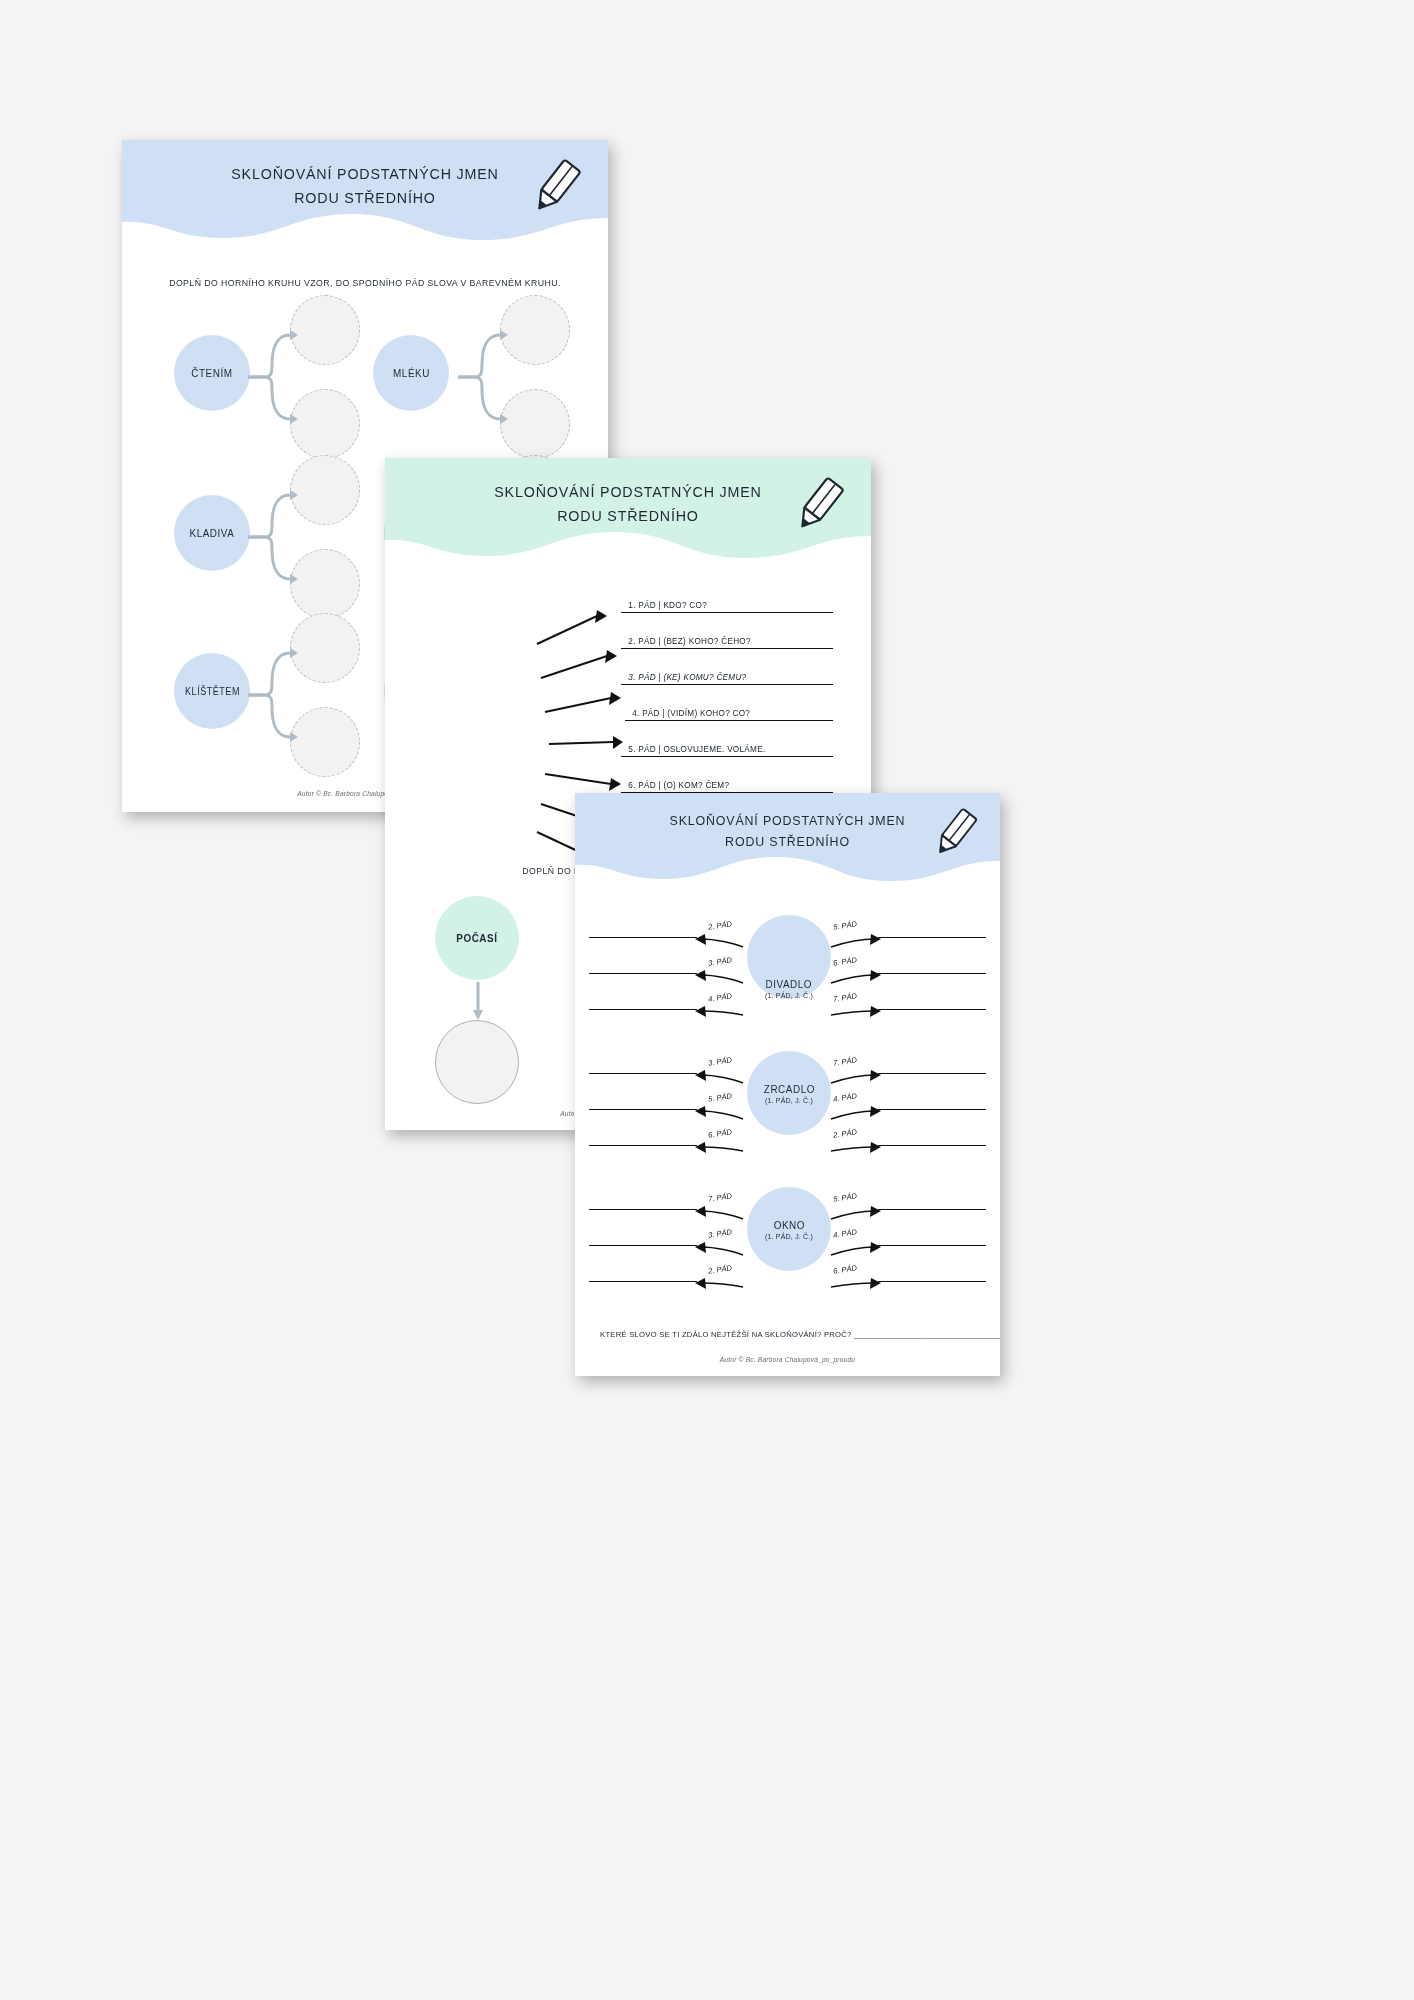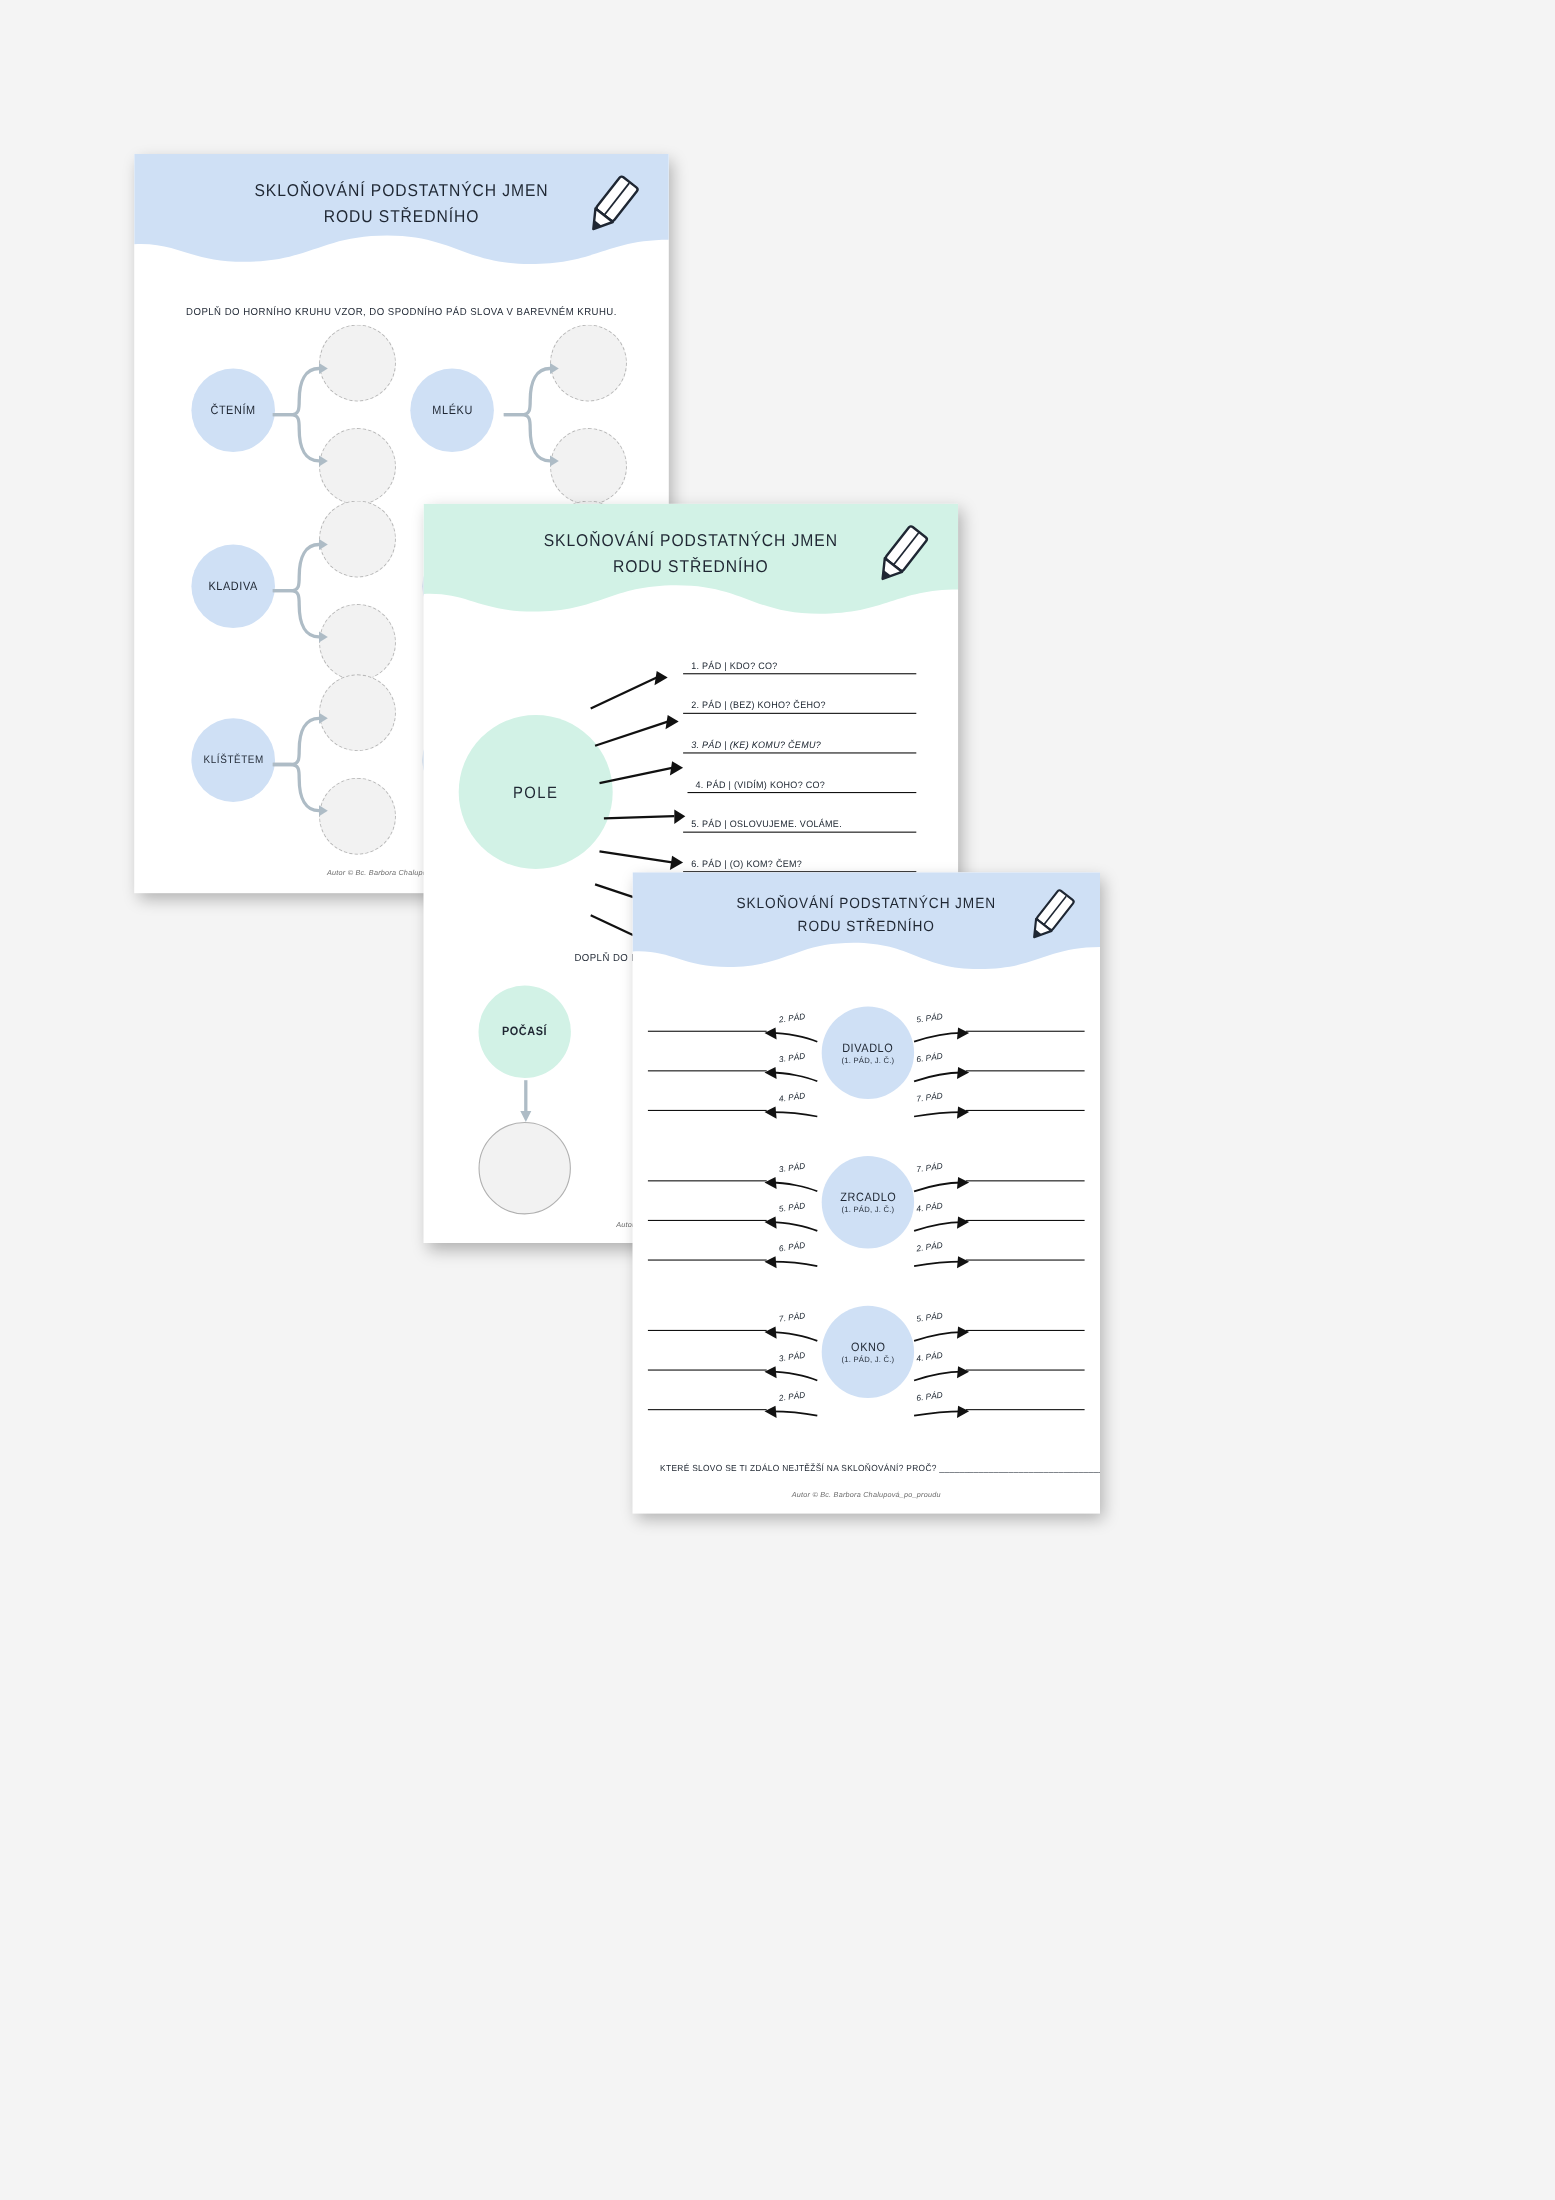--- a/index.html
+++ b/index.html
@@ -210,23 +210,20 @@
           <rect x="18" y="2" width="20" height="38" rx="2.5" fill="#ffffff" stroke="#1f2733" stroke-width="2.2"></rect>
           <line x1="28" y1="3" x2="28" y2="40" stroke="#1f2733" stroke-width="1.6"></line>
           <line x1="18" y1="40" x2="38" y2="40" stroke="#1f2733" stroke-width="2"></line>
           <polygon points="18,40 38,40 28,56" fill="#ffffff" stroke="#1f2733" stroke-width="2.2" stroke-linejoin="round"></polygon>
           <polygon points="24,49 32,49 28,56" fill="#1f2733"></polygon>
         </g>
       </svg>
     </div>
   </div>
 
-  <div class="circ circ-mint" style="left:32px; top:192px; width:140px; height:140px;">
-    <span class="circ-word" style="font-size:15px; letter-spacing:1.5px;">POLE</span>
-  </div>
 
   <svg style="position:absolute; left:150px; top:148px;" width="86" height="236">
     <g stroke="#111" stroke-width="2" fill="none">
       <line x1="2" y1="38" x2="62" y2="10"></line>
       <line x1="6" y1="72" x2="72" y2="50"></line>
       <line x1="10" y1="106" x2="76" y2="92"></line>
       <line x1="14" y1="138" x2="78" y2="136"></line>
       <line x1="10" y1="168" x2="76" y2="178"></line>
       <line x1="6" y1="198" x2="72" y2="220"></line>
       <line x1="2" y1="226" x2="66" y2="256"></line>
@@ -318,21 +315,21 @@
           <rect x="18" y="2" width="20" height="38" rx="2.5" fill="#ffffff" stroke="#1f2733" stroke-width="2.2"></rect>
           <line x1="28" y1="3" x2="28" y2="40" stroke="#1f2733" stroke-width="1.6"></line>
           <line x1="18" y1="40" x2="38" y2="40" stroke="#1f2733" stroke-width="2"></line>
           <polygon points="18,40 38,40 28,56" fill="#ffffff" stroke="#1f2733" stroke-width="2.2" stroke-linejoin="round"></polygon>
           <polygon points="24,49 32,49 28,56" fill="#1f2733"></polygon>
         </g>
       </svg>
     </div>
   </div>
 
-  <div class="circ circ-blue" style="left:172px; top:122px; width:84px; height:84px; flex-direction:column;">
+  <div class="circ circ-blue" style="left:172px; top:122px; width:84px; height:84px; flex-direction:column;justify-content:flex-end;">
     <span class="circ-word">DIVADLO</span>
     <span class="sub-note">(1. PÁD, J. Č.)</span>
   </div>
   <div class="blank-line" style="left:14px; top:144px; width:108px;"></div>
   <div class="blank-line" style="left:14px; top:180px; width:108px;"></div>
   <div class="blank-line" style="left:14px; top:216px; width:108px;"></div>
   <div class="blank-line" style="left:303px; top:144px; width:108px;"></div>
   <div class="blank-line" style="left:303px; top:180px; width:108px;"></div>
   <div class="blank-line" style="left:303px; top:216px; width:108px;"></div>
   <div class="pad-tag" style="left:133px; top:128px;">2. PÁD</div>

